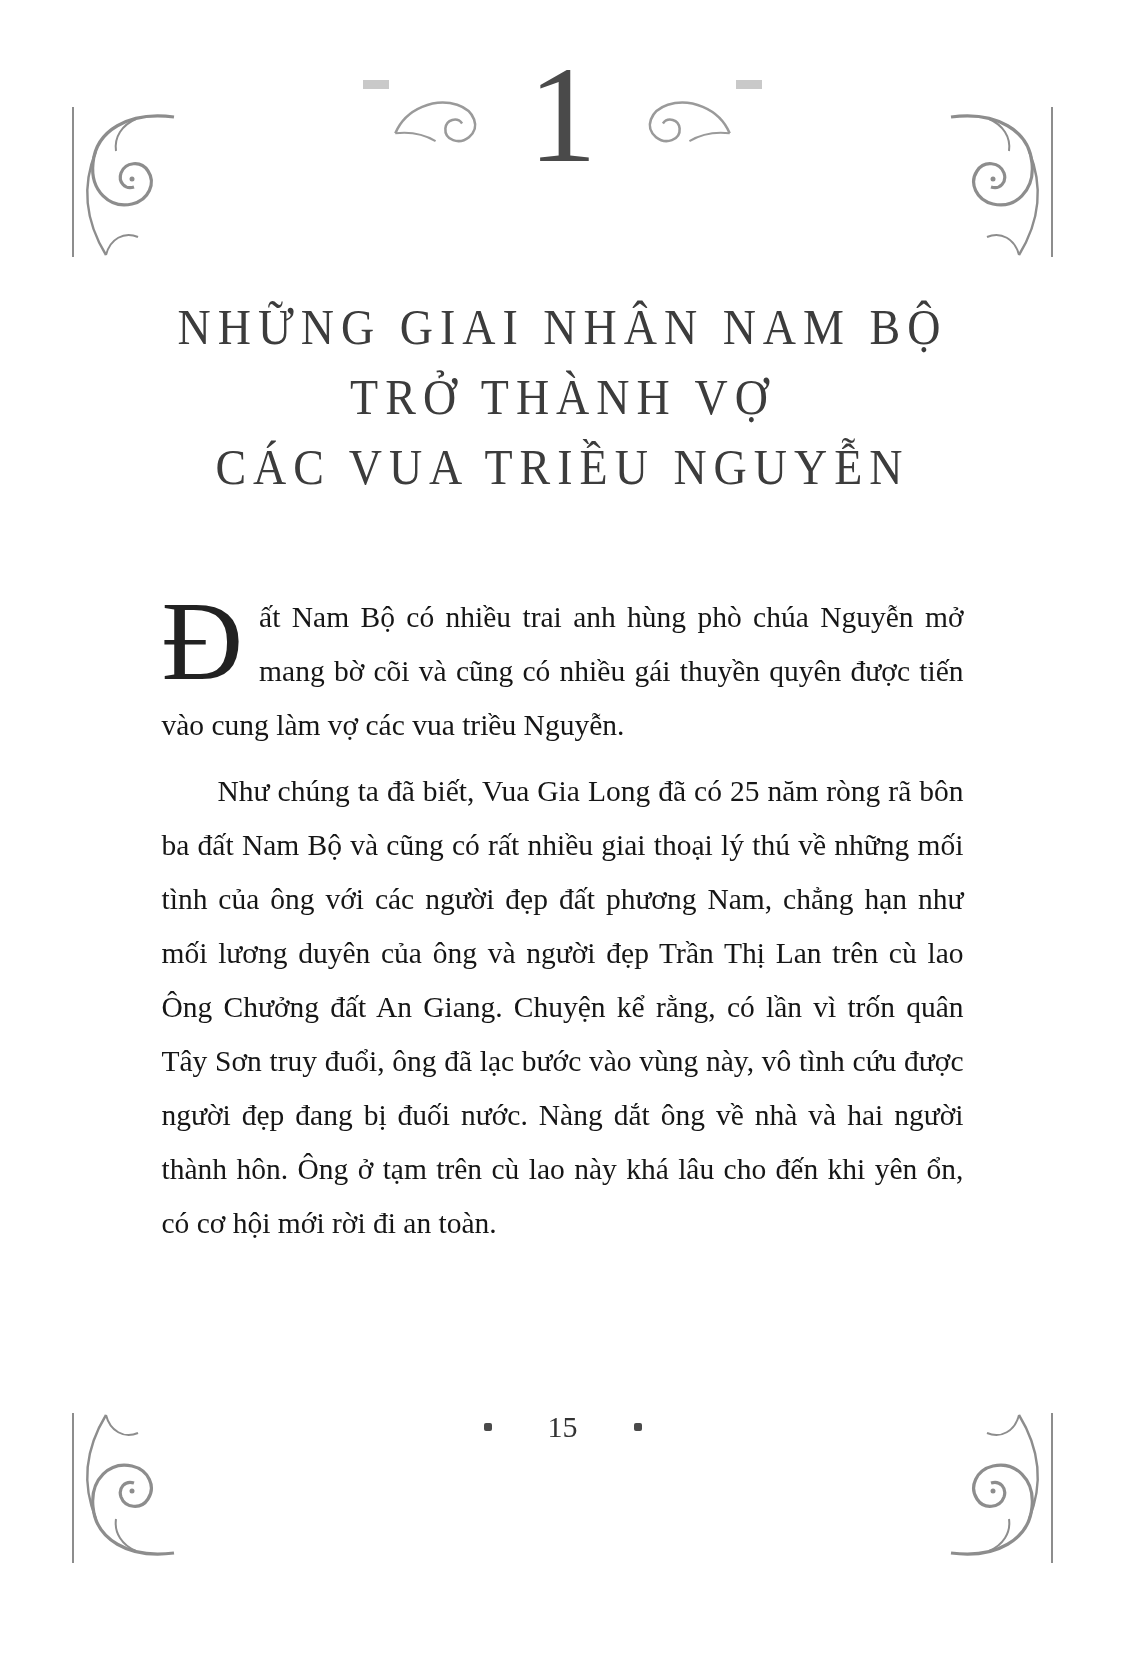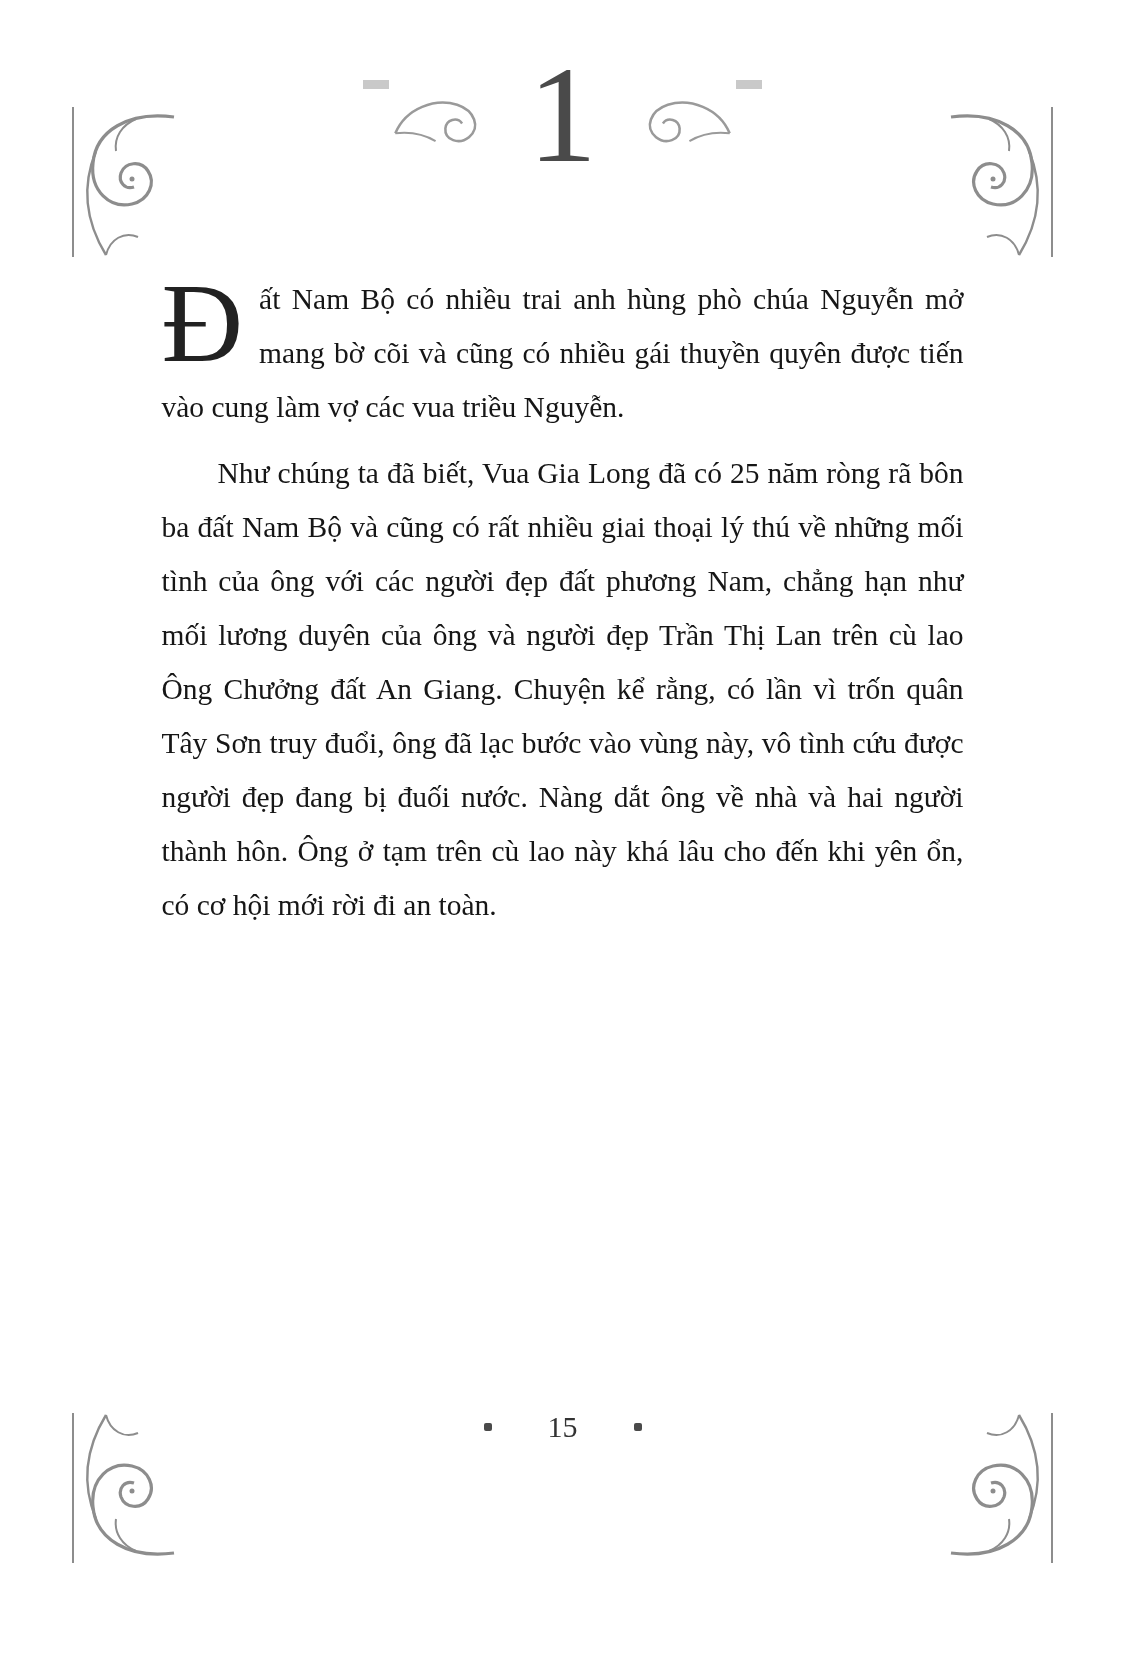--- a/index.html
+++ b/index.html
@@ -171,20 +171,25 @@
 
     <div class="ornament-group right">
       <span class="bar"></span>
       <svg viewBox="0 0 95 55" fill="none" stroke="currentColor">
         <path d="M3 42 C14 16 44 6 66 13 C84 19 90 36 78 46 C68 54 53 49 54 37 C55 28 66 25 71 32" stroke-width="2.6"></path>
         <path d="M3 42 C20 40 34 44 44 50" stroke-width="2"></path>
       </svg>
     </div>
   </div>
 
+  <h1 class="title">
+    <div class="title-line">NHỮNG GIAI NHÂN NAM BỘ</div>
+    <div class="title-line">TRỞ THÀNH VỢ</div>
+    <div class="title-line">CÁC VUA TRIỀU NGUYỄN</div>
+  </h1>
 
   <div class="body-col">
     <p>
       <span class="dropcap">Đ</span><span>ất Nam Bộ có nhiều trai anh hùng phò chúa Nguyễn mở mang bờ cõi và cũng có nhiều gái thuyền quyên được tiến vào cung làm vợ các vua triều Nguyễn.</span>
     </p>
     <p class="indent">Như chúng ta đã biết, Vua Gia Long đã có 25 năm ròng rã bôn ba đất Nam Bộ và cũng có rất nhiều giai thoại lý thú về những mối tình của ông với các người đẹp đất phương Nam, chẳng hạn như mối lương duyên của ông và người đẹp Trần Thị Lan trên cù lao Ông Chưởng đất An Giang. Chuyện kể rằng, có lần vì trốn quân Tây Sơn truy đuổi, ông đã lạc bước vào vùng này, vô tình cứu được người đẹp đang bị đuối nước. Nàng dắt ông về nhà và hai người thành hôn. Ông ở tạm trên cù lao này khá lâu cho đến khi yên ổn, có cơ hội mới rời đi an toàn.</p>
   </div>
 
   <div class="footer">
     <span class="dot"></span>

